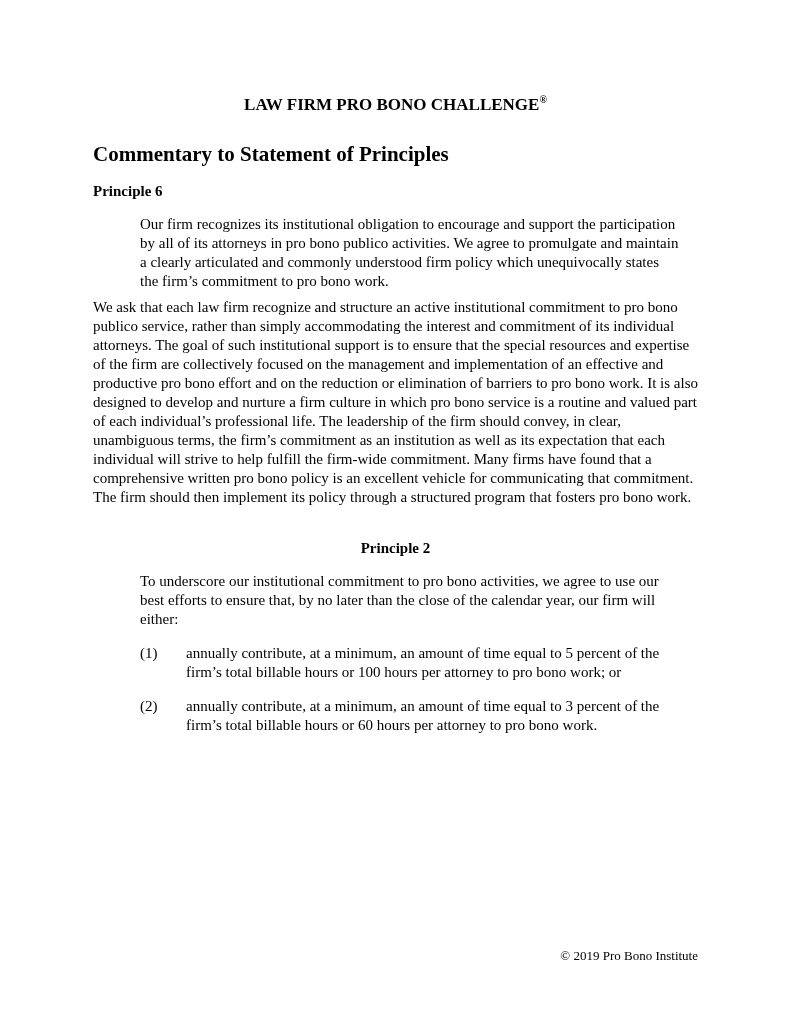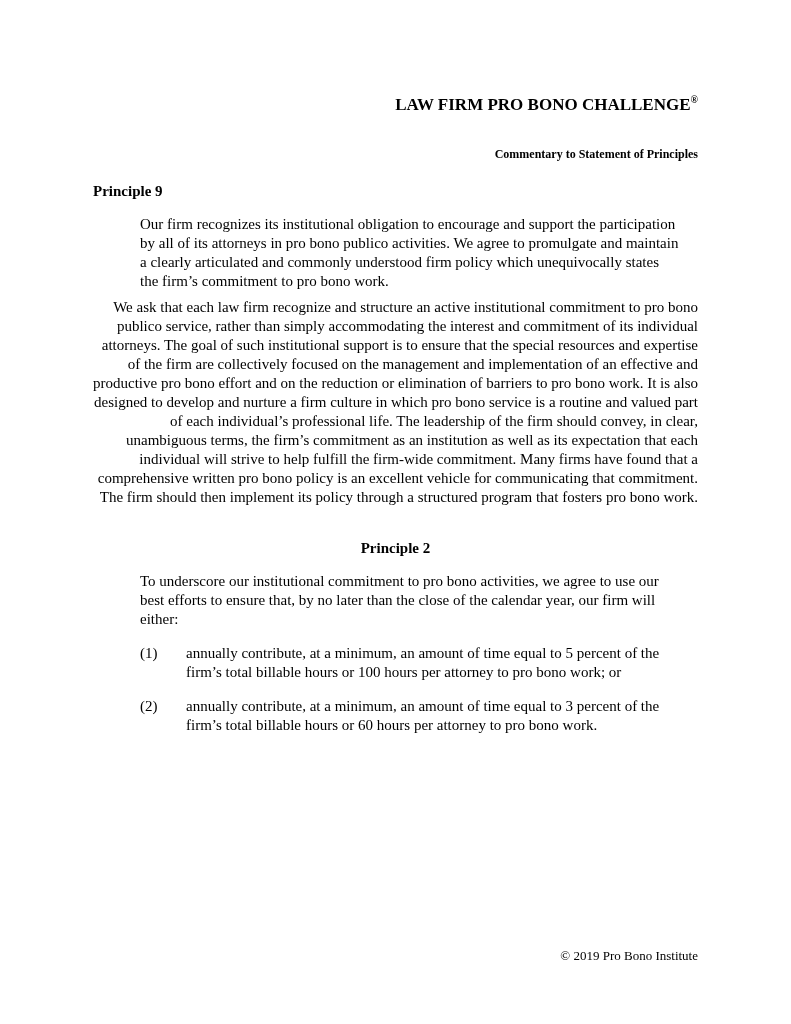--- a/index.html
+++ b/index.html
@@ -14,56 +14,56 @@
     background: #ffffff;
     color: #000000;
     font-family: "Liberation Serif", "DejaVu Serif", serif;
     font-size: 15px;
     line-height: 19px;
     box-sizing: border-box;
     padding: 95px 93px 0 93px;
     overflow: hidden;
   }
   .doc-title {
-    text-align: right;
+    text-align: center;
     font-weight: bold;
     font-size: 17px;
     line-height: 20px;
     margin: 0 0 0 0;
   }
   .doc-title sup {
     font-size: 10px;
     vertical-align: super;
     line-height: 0;
   }
   .doc-subtitle {
-    text-align: right;
+    text-align: left;
     font-weight: bold;
-    font-size: 12px;
+    font-size: 21px;
     line-height: 20px;
     margin: 29px 0 0 0;
   }
   .principle-heading {
     font-weight: bold;
     margin: 18px 0 0 0;
   }
   .block-quote {
     margin: 14px 16px 0 47px;
     max-width: 540px;
   }
   .commentary-label {
     margin: 16px 0 0 0;
   }
   .commentary-heading {
     font-weight: bold;
     margin: 11px 0 0 0;
   }
   .body-paragraph {
     margin: 7px 0 8px 0;
-    text-align: right;
+    text-align: left;
   }
   .principle2-heading {
     margin-top: 32px;
     text-align: center;
   }
   .numbered-item {
     display: flex;
     margin: 15px 0 0 47px;
   }
   .item-number {
@@ -83,21 +83,21 @@
 </style>
 </head>
 <body>
 
 <div class="page">
 
   <h1 class="doc-title"><span>LAW FIRM PRO BONO CHALLENGE</span><sup>®</sup></h1>
 
   <h2 class="doc-subtitle">Commentary to Statement of Principles</h2>
 
-  <div class="principle-heading">Principle 9</div>
+  <div class="principle-heading">Principle 6</div>
 
   <p class="block-quote">Our firm recognizes its institutional obligation to encourage and support the participation by all of its attorneys in pro bono publico activities. We agree to promulgate and maintain a clearly articulated and commonly understood firm policy which unequivocally states the firm’s commitment to pro bono work.</p>
 
 
 
   <p class="body-paragraph">We ask that each law firm recognize and structure an active institutional commitment to pro bono publico service, rather than simply accommodating the interest and commitment of its individual attorneys. The goal of such institutional support is to ensure that the special resources and expertise of the firm are collectively focused on the management and implementation of an effective and productive pro bono effort and on the reduction or elimination of barriers to pro bono work. It is also designed to develop and nurture a firm culture in which pro bono service is a routine and valued part of each individual’s professional life. The leadership of the firm should convey, in clear, unambiguous terms, the firm’s commitment as an institution as well as its expectation that each individual will strive to help fulfill the firm-wide commitment. Many firms have found that a comprehensive written pro bono policy is an excellent vehicle for communicating that commitment. The firm should then implement its policy through a structured program that fosters pro bono work.</p>
 
   <div class="principle-heading principle2-heading">Principle 2</div>
 
   <p class="block-quote">To underscore our institutional commitment to pro bono activities, we agree to use our best efforts to ensure that, by no later than the close of the calendar year, our firm will either:</p>

